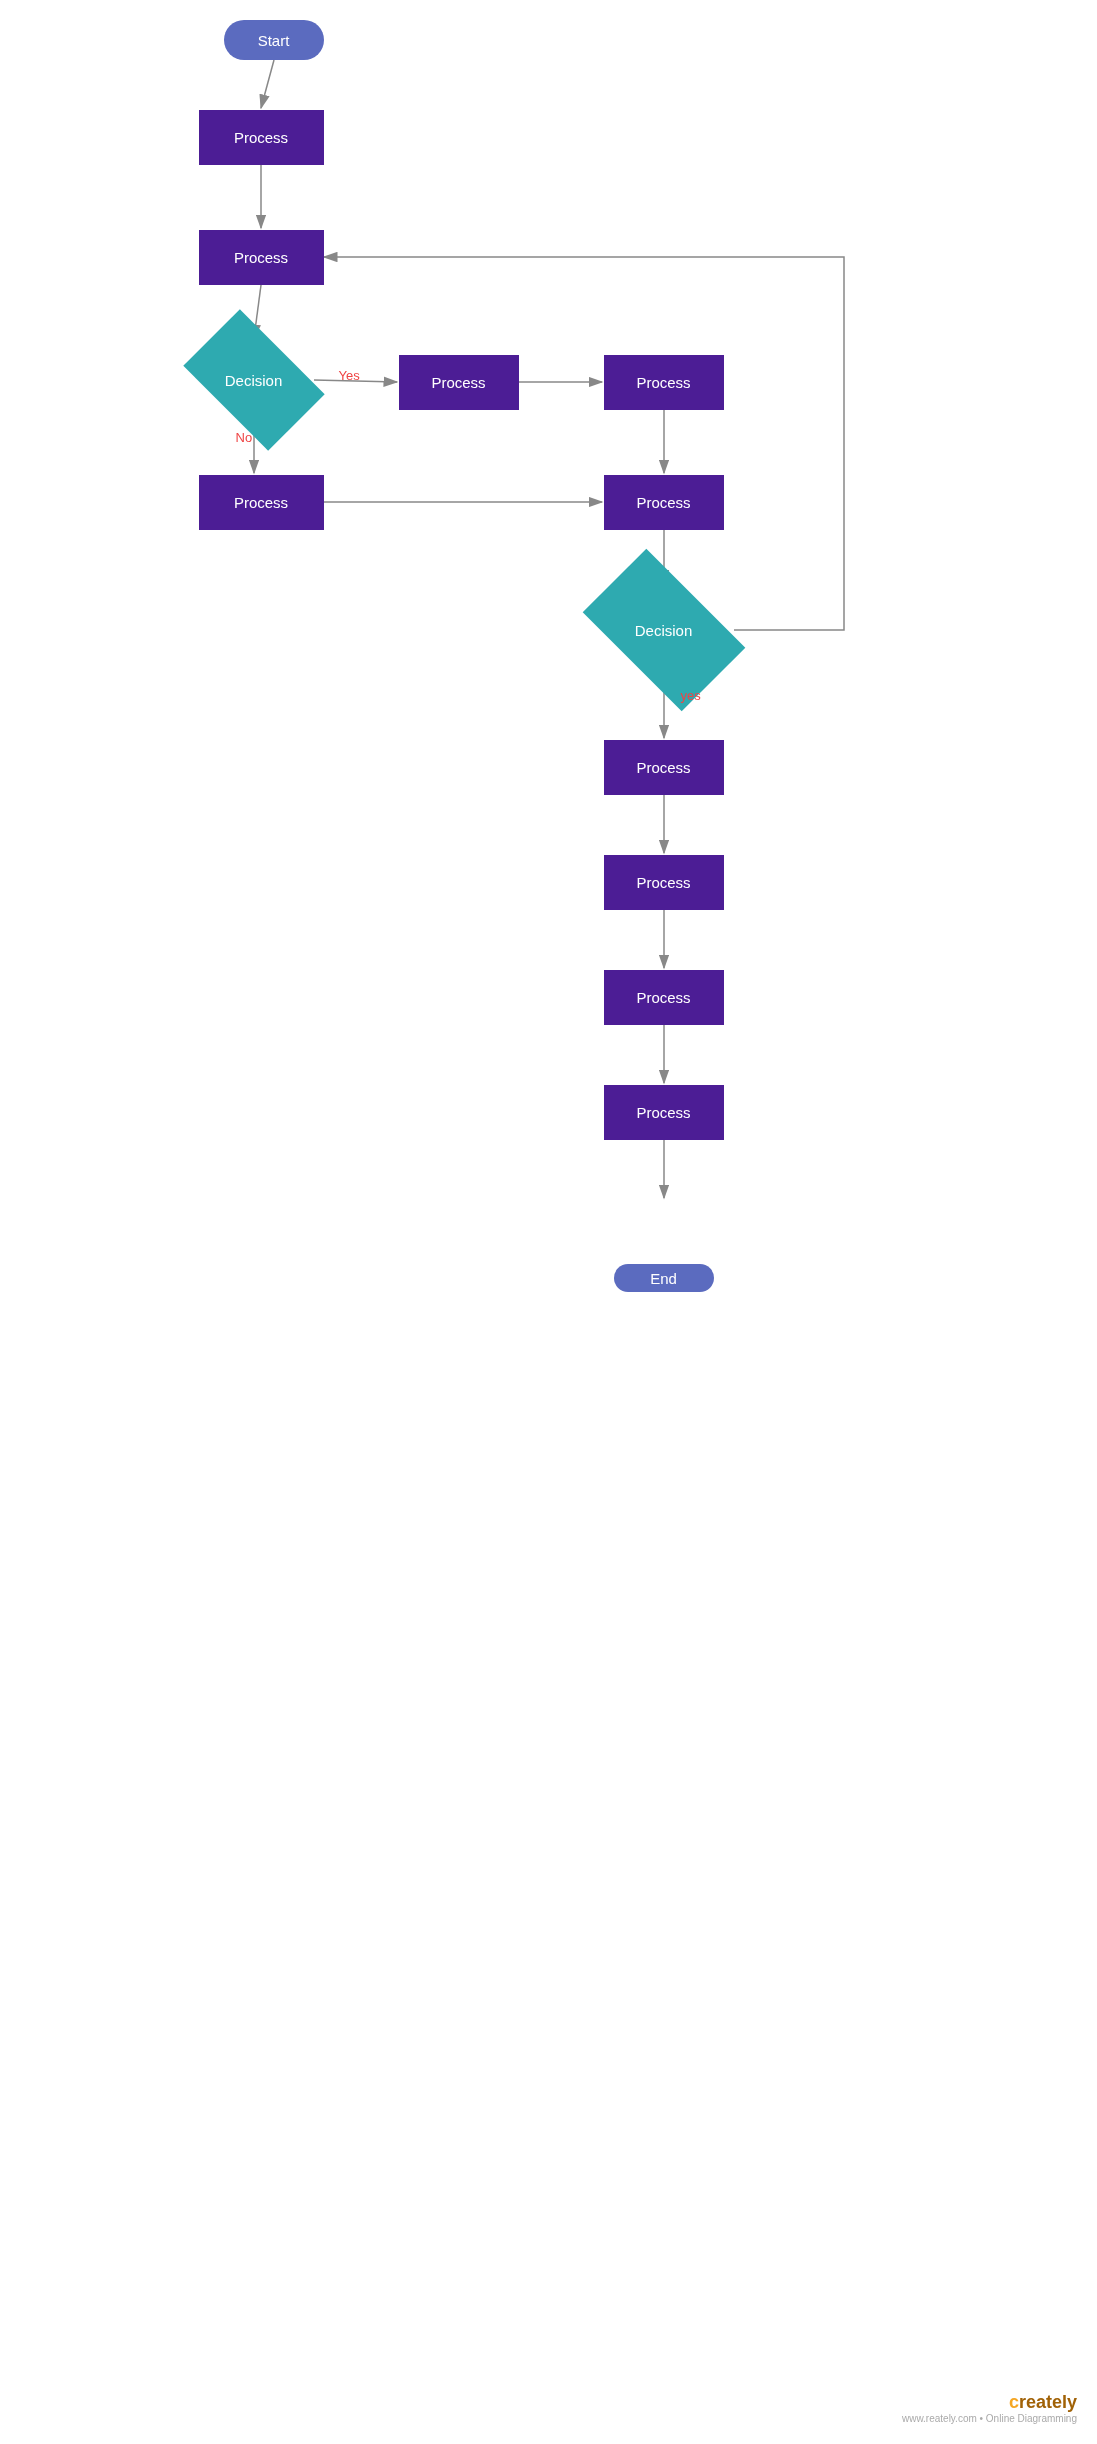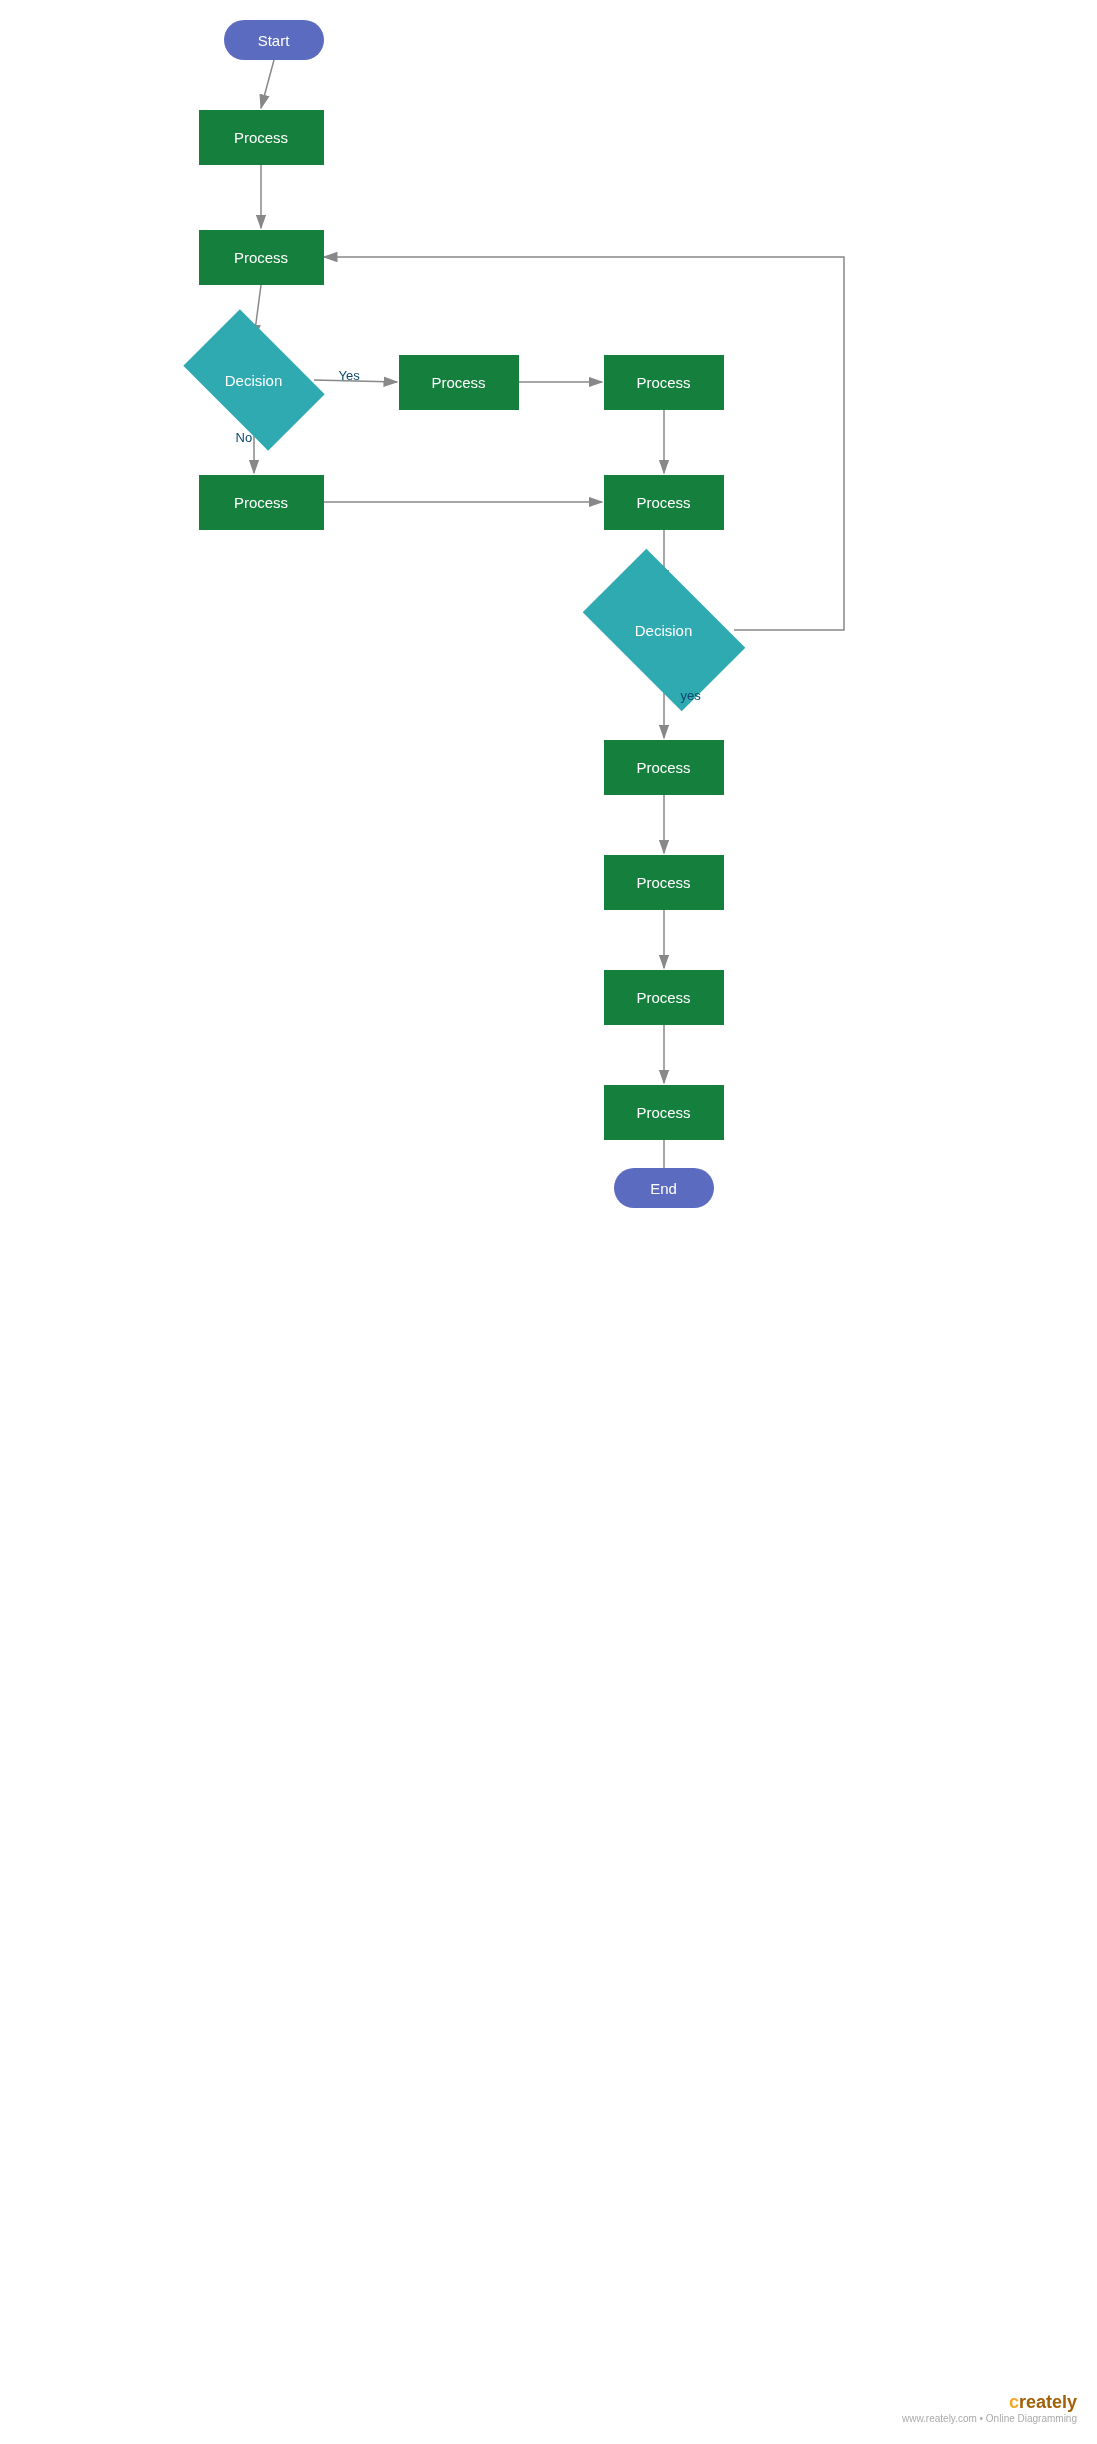--- a/index.html
+++ b/index.html
@@ -29,21 +29,21 @@
       font-weight: 400;
       text-align: center;
     }
 
     .pill {
       border-radius: 50px;
       background: #5b6bbf;
     }
 
     .rect {
-      background: #15803d;
+      background: #4c1d95;
     }
 
     .diamond-wrap {
       position: absolute;
       display: flex;
       align-items: center;
       justify-content: center;
     }
 
     .diamond {
@@ -85,21 +85,21 @@
       font-size: 18px;
       font-weight: bold;
     }
     .creately-c { color: #f5a623; }
     .creately-rest { color: #a16207; }
 
     
     .conn-label {
       position: absolute;
       font-size: 13px;
-      color: #0c4a6e;
+      color: #ef4444;
     }
   </style>
 </head>
 <body>
 
 <div class="diagram-container">
 
   <svg class="connectors">
 
     <defs>
@@ -190,21 +190,21 @@
   </div>
 
   <div class="shape rect" style="left:420px; top:970px; width:120px; height:55px;">
     <span>Process</span>
   </div>
 
   <div class="shape rect" style="left:420px; top:1085px; width:120px; height:55px;">
     <span>Process</span>
   </div>
 
-  <div class="shape pill" style="left:430px; top:1168px; width:100px; height:40px;">
+  <div class="shape pill" style="left:430px; top:1264px; width:100px; height:28px;">
     <span>End</span>
   </div>
 
   <span class="conn-label" style="left:155px; top:368px;">Yes</span>
 
   <span class="conn-label" style="left:52px; top:430px;">No</span>
 
   <span class="conn-label" style="left:497px; top:688px;">yes</span>
 
 </div>

